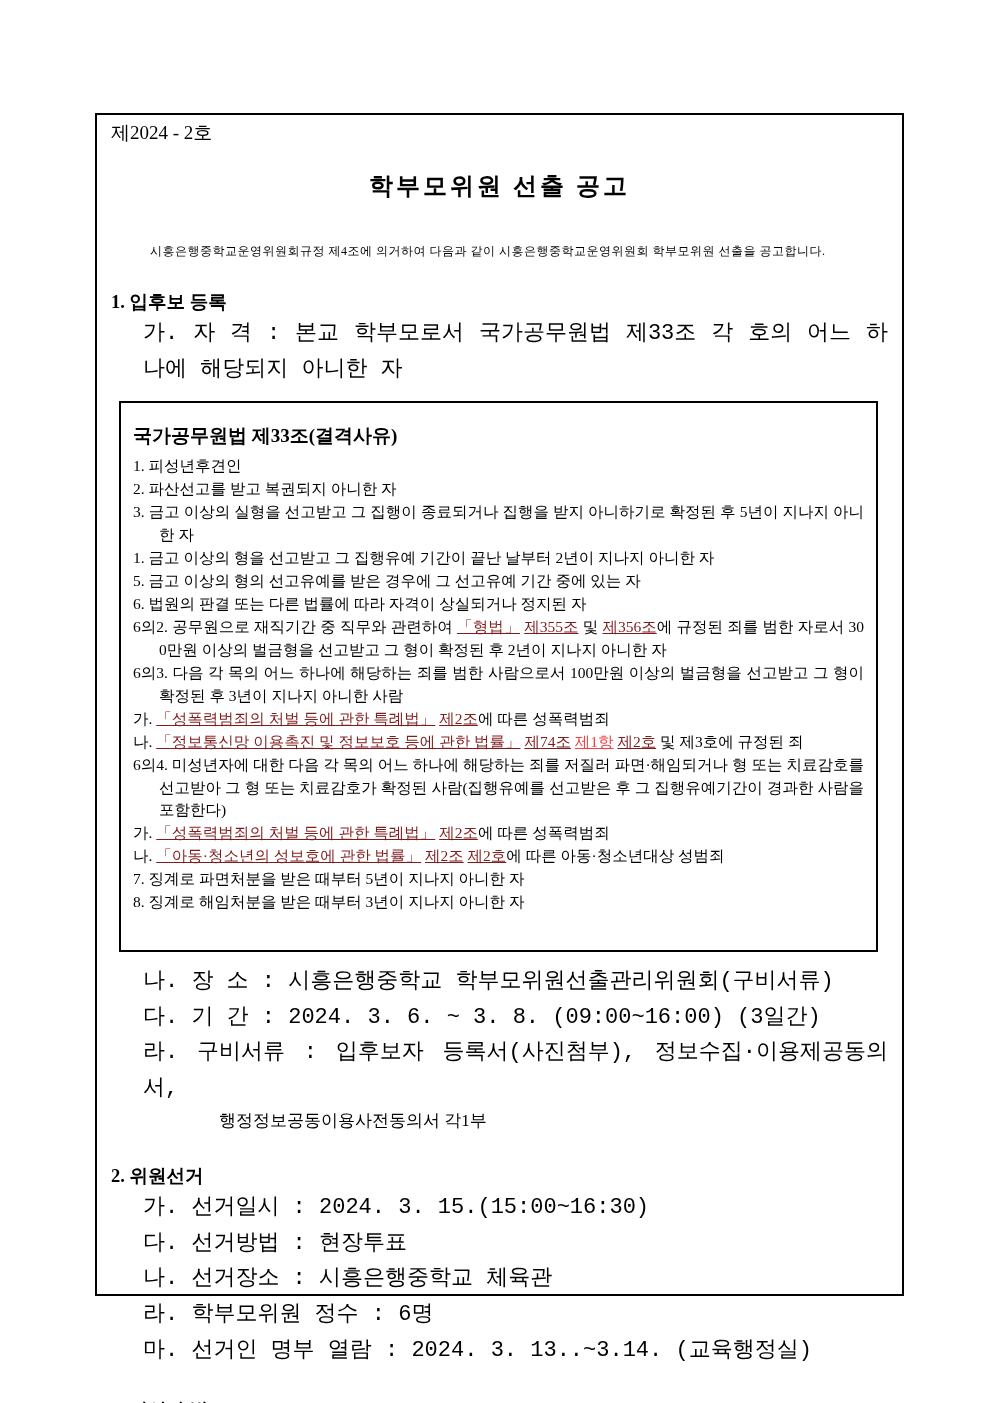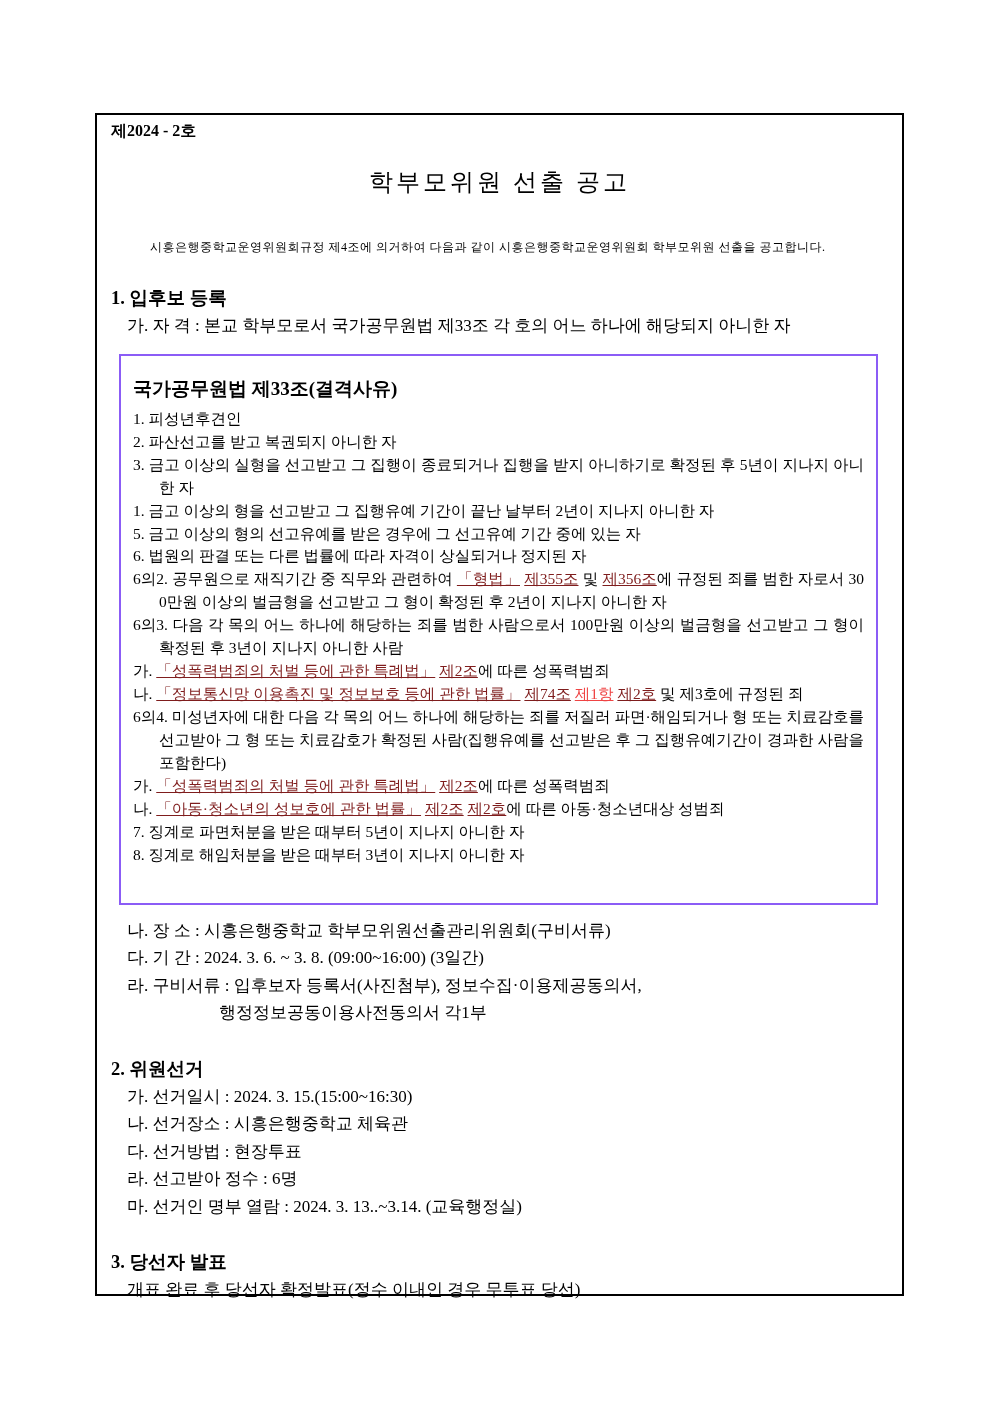--- a/index.html
+++ b/index.html
@@ -19,55 +19,55 @@
   .page-border {
     position: absolute;
     left: 95px;
     top: 113px;
     width: 809px;
     height: 1183px;
     border: 2px solid #000000;
     padding: 6px 14px 10px 14px;
   }
   .doc-number {
-    font-size: 16px;
+    font-size: 19px;
     line-height: 1.3;
-    font-weight: bold;
   }
   .title {
     text-align: center;
-    font-weight: normal;
+    font-weight: bold;
     font-size: 24px;
     letter-spacing: 3px;
     margin-top: 24px;
   }
   .intro {
     margin-top: 40px;
     font-size: 12px;
     line-height: 1.55;
     text-align: justify;
     word-break: break-all;
     letter-spacing: 0.5px;
     margin-left: 39px;
   }
   .section-heading {
     font-weight: bold;
     font-size: 18.5px;
     margin-top: 30px;
     line-height: 1.4;
   }
   .sub-item {
-    margin-left: 16px;
-    font-size: 17px;
+    margin-left: 32px;
+    font-size: 22px;
     line-height: 1.62;
     text-align: justify;
     word-break: break-all;
+    font-family: Liberation Mono, monospace;
   }
   .law-box {
-    border: 2px solid #8b5cf6;
+    border: 2px solid #000000;
     margin: 14px 10px 12px 8px;
     padding: 20px 12px 36px 12px;
   }
   .law-heading {
     font-weight: bold;
     font-size: 19px;
     margin-bottom: 6px;
   }
   .law-item {
     font-size: 15.5px;
@@ -127,22 +127,22 @@
         </div>
     </div>
 
     <div class="sub-item">나. 장 소 : 시흥은행중학교 학부모위원선출관리위원회(구비서류)</div>
     <div class="sub-item">다. 기 간 : 2024. 3. 6. ~ 3. 8. (09:00~16:00) (3일간)</div>
     <div class="sub-item">라. 구비서류 : 입후보자 등록서(사진첨부), 정보수집·이용제공동의서,</div>
     <div class="cont-line">행정정보공동이용사전동의서 각1부</div>
 
     <div class="section-heading">2. 위원선거</div>
     <div class="sub-item">가. 선거일시 : 2024. 3. 15.(15:00~16:30)</div>
+    <div class="sub-item">다. 선거방법 : 현장투표</div>
     <div class="sub-item">나. 선거장소 : 시흥은행중학교 체육관</div>
-    <div class="sub-item">다. 선거방법 : 현장투표</div>
-    <div class="sub-item">라. 선고받아 정수 : 6명</div>
+    <div class="sub-item">라. 학부모위원 정수 : 6명</div>
     <div class="sub-item">마. 선거인 명부 열람 : 2024. 3. 13..~3.14. (교육행정실)</div>
 
     <div class="section-heading">3. 당선자 발표</div>
     <div class="sub-item">개표 완료 후 당선자 확정발표(정수 이내인 경우 무투표 당선)</div>
 
   </div>
 </div>
 
 </body></html>

